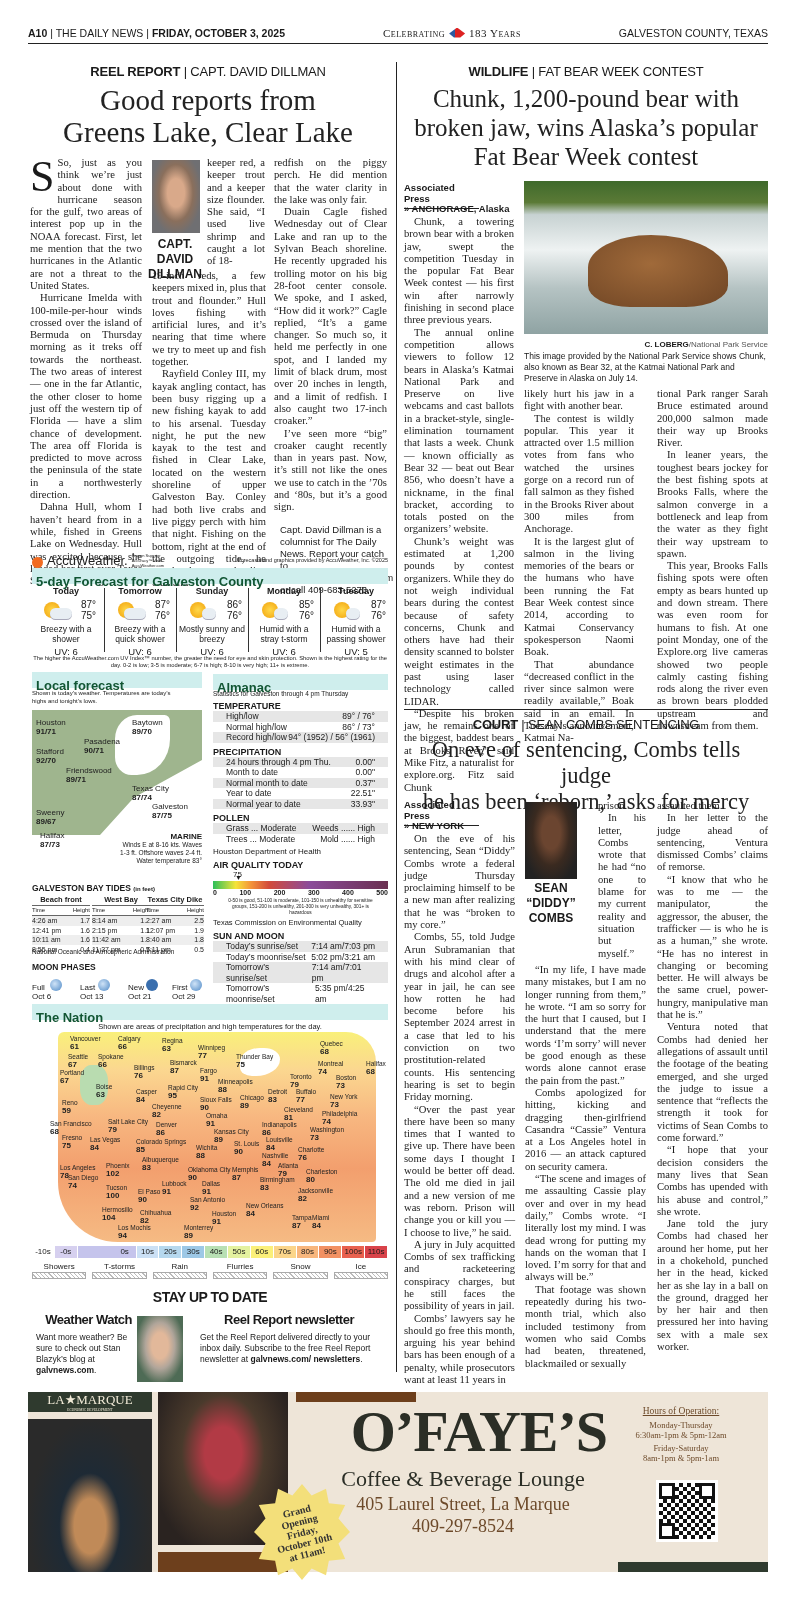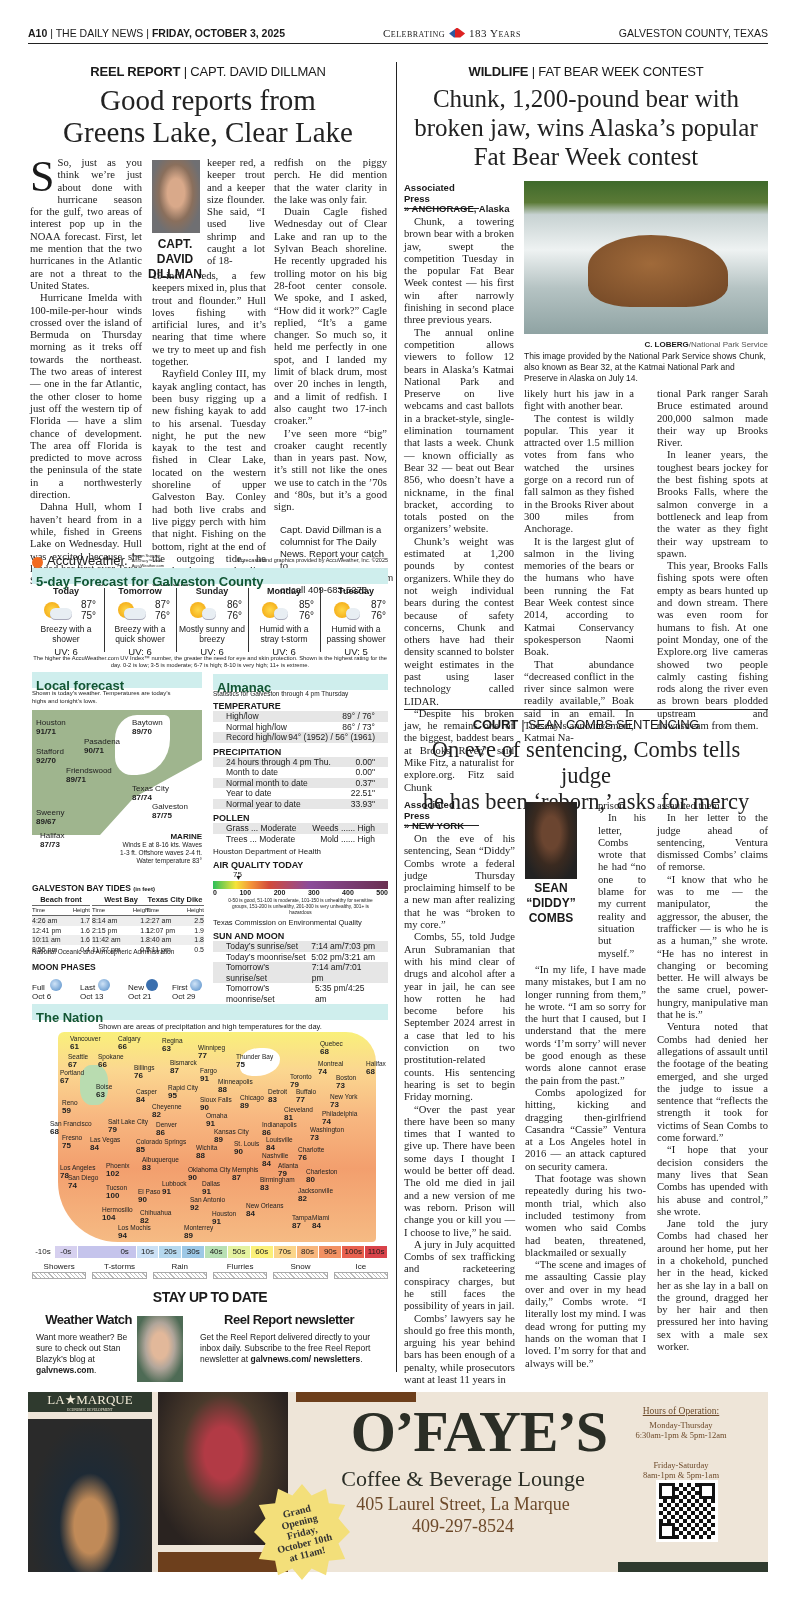--- a/index.html
+++ b/index.html
@@ -541,22 +541,22 @@
     <div>“DIDDY”</div>
     <div>COMBS</div>
 </div>
 <div class="col body" style="left:598px;top:800px;width:48px">
   <p class="ni">prison.</p>
     <p>In his letter, Combs wrote that he had “no one to blame for my current reality and situation but myself.”</p>
 </div>
 <div class="col body" style="left:525px;top:964px;width:121px">
   <p>“In my life, I have made many mistakes, but I am no longer running from them,” he wrote. “I am so sorry for the hurt that I caused, but I understand that the mere words ‘I’m sorry’ will never be good enough as these words alone cannot erase the pain from the past.”</p>
     <p>Combs apologized for hitting, kicking and dragging then-girlfriend Casandra “Cassie” Ventura at a Los Angeles hotel in 2016 — an attack captured on security camera.</p>
+    <p>“The scene and images of me assaulting Cassie play over and over in my head daily,” Combs wrote. “I literally lost my mind. I was dead wrong for putting my hands on the woman that I loved. I’m sorry for that and always will be.”</p>
     <p>That footage was shown repeatedly during his two-month trial, which also included testimony from women who said Combs had beaten, threatened, blackmailed or sexually</p>
-    <p>“The scene and images of me assaulting Cassie play over and over in my head daily,” Combs wrote. “I literally lost my mind. I was dead wrong for putting my hands on the woman that I loved. I’m sorry for that and always will be.”</p>
 </div>
 <div class="col body" style="left:657px;top:800px;width:111px">
   <p class="ni">assaulted them.</p>
     <p>In her letter to the judge ahead of sentencing, Ventura dismissed Combs’ claims of remorse.</p>
     <p>“I know that who he was to me — the manipulator, the aggressor, the abuser, the trafficker — is who he is as a human,” she wrote. “He has no interest in changing or becoming better. He will always be the same cruel, power-hungry, manipulative man that he is.”</p>
     <p>Ventura noted that Combs had denied her allegations of assault until the footage of the beating emerged, and she urged the judge to issue a sentence that “reflects the strength it took for victims of Sean Combs to come forward.”</p>
     <p>“I hope that your decision considers the many lives that Sean Combs has upended with his abuse and control,” she wrote.</p>
     <p>Jane told the jury Combs had chased her around her home, put her in a chokehold, punched her in the head, kicked her as she lay in a ball on the ground, dragged her by her hair and then pressured her into having sex with a male sex worker.</p>
 </div>
 
@@ -573,21 +573,21 @@
   </div>
   <div class="abs" style="left:268px;top:0;width:120px;height:10px;background:#6d3f1c"></div>
   <div class="abs" style="left:296px;top:8px;width:310px;text-align:center;font-size:58px;font-weight:700;color:#2b2e26;letter-spacing:-1px;line-height:64px">O’FAYE’S</div>
   <div class="abs" style="left:300px;top:74px;width:270px;text-align:center;font-size:22px;color:#2b2e26">Coffee &amp; Beverage Lounge</div>
   <div class="abs" style="left:300px;top:102px;width:270px;text-align:center;font-size:18px;color:#6d4a2a">405 Laurel Street, La Marque</div>
   <div class="abs" style="left:300px;top:124px;width:270px;text-align:center;font-size:18px;color:#6d4a2a">409-297-8524</div>
   <div class="abs" style="left:588px;top:14px;width:130px;text-align:center;font-size:8.5px;color:#6d4a2a;line-height:10px">
     <div style="text-decoration:underline;font-size:9.5px;margin-bottom:4px">Hours of Operation:</div>
     <div>Monday-Thursday</div>
       <div>6:30am-1pm &amp; 5pm-12am</div>
-    <div style="margin-top:20px">Friday-Saturday</div>
+    <div style="margin-top:3px">Friday-Saturday</div>
       <div>8am-1pm &amp; 5pm-1am</div>
   </div>
   <div class="abs" style="left:628px;top:88px;width:62px;height:62px;background:#fff;padding:3px">
     <div style="width:100%;height:100%;background:repeating-conic-gradient(#111 0 25%,#fff 0 50%) 0 0/8px 8px;position:relative">
       <span style="position:absolute;left:0;top:0;width:16px;height:16px;border:3px solid #111;background:#fff"></span>
       <span style="position:absolute;right:0;top:0;width:16px;height:16px;border:3px solid #111;background:#fff"></span>
       <span style="position:absolute;left:0;bottom:0;width:16px;height:16px;border:3px solid #111;background:#fff"></span>
     </div>
   </div>
   <div class="abs" style="left:590px;top:170px;width:150px;height:10px;background:#2f3a2e"></div>

